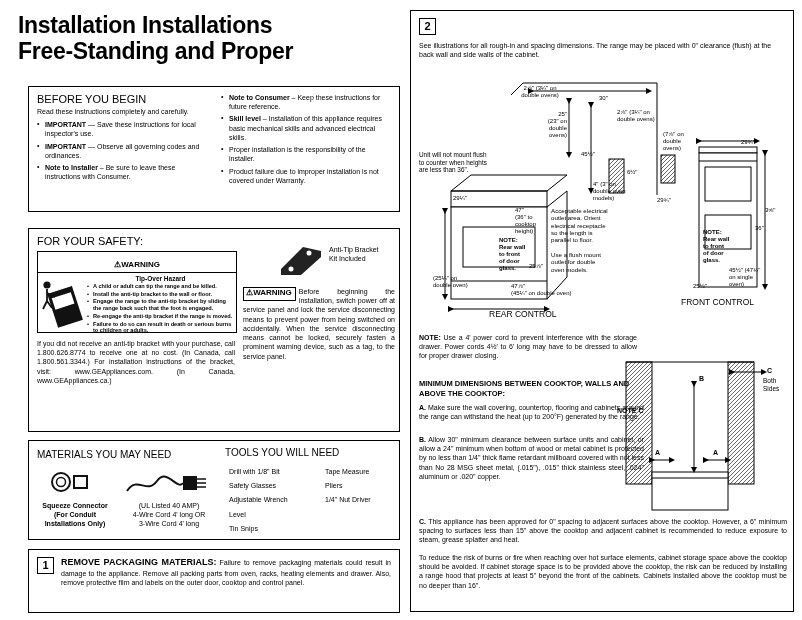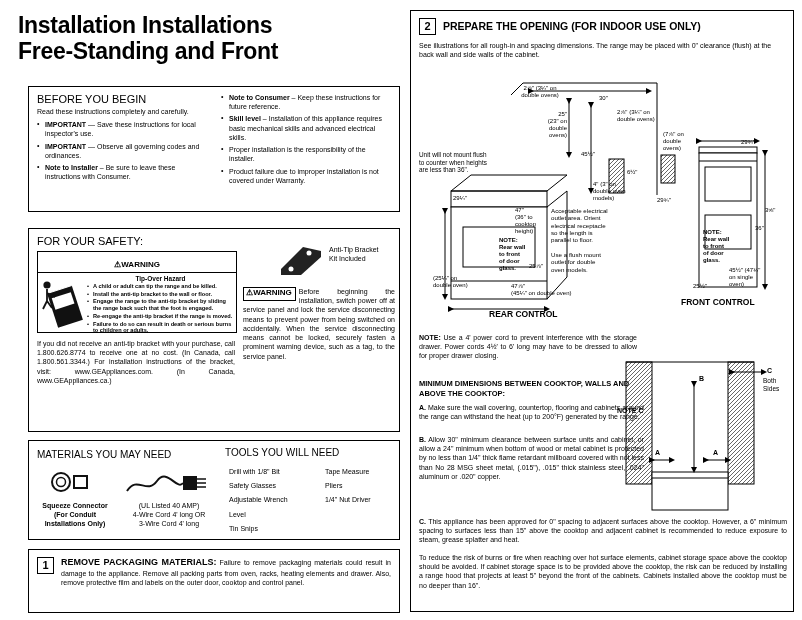--- a/index.html
+++ b/index.html
@@ -13,31 +13,31 @@
   .title-line { font-size:23px; font-weight:bold; line-height:26px; letter-spacing:-0.3px; }
   .hbox { font-size:11px; font-weight:normal; }
   .small { font-size:7px; line-height:1.32; }
   .dim { position:absolute; font-size:6px; line-height:1.18; white-space:pre-line; }
   .bul { position:relative; padding-left:8px; margin-bottom:3px; }
   .bul::before { content:"•"; position:absolute; left:0; top:-1px; }
   .wbul { position:relative; padding-left:6px; margin-bottom:1px; font-weight:bold; font-size:5.6px; line-height:1.2; }
   .wbul::before { content:"•"; position:absolute; left:0; top:0; }
   .warnbadge { display:inline-block; border:1.5px solid #000; font-weight:bold; padding:0 3px 1px 2px; background:#fff; }
   .numbox { position:absolute; border:1.5px solid #000; width:17px; height:17px; text-align:center; font-weight:bold; font-size:11px; line-height:15px; background:#fff; }
-  .caption { position:absolute; font-size:8.5px; font-weight:bold;text-align:center; }
+  .caption { position:absolute; font-size:8.5px; font-weight:normal;text-align:center; }
   .just { text-align:justify; }
 </style>
 </head>
 <body>
 
 <div id="page">
 
   <div class="abs" style="left:18px;top:12px;width:380px;">
     <div class="title-line">Installation Installations</div>
-    <div class="title-line">Free-Standing and Front</div>
+    <div class="title-line">Free-Standing and Proper</div>
   </div>
 
   <div class="box" style="left:28px;top:86px;width:372px;height:126px;padding:6px 8px;">
     <div class="abs" style="left:8px;top:6px;width:172px;">
       <div class="hbox">BEFORE YOU BEGIN</div>
       <div class="small" style="margin:2px 0 4px 0;">Read these instructions completely and carefully.</div>
       <div class="bul small"><span class="b">IMPORTANT</span><span> — Save these instructions for local inspector's use.</span></div>
       <div class="bul small"><span class="b">IMPORTANT</span><span> — Observe all governing codes and ordinances.</span></div>
       <div class="bul small"><span class="b">Note to Installer</span><span> – Be sure to leave these instructions with Consumer.</span></div>
     </div>
@@ -131,21 +131,20 @@
 
   <div class="box" style="left:28px;top:549px;width:372px;height:64px;">
     <div class="numbox" style="left:8px;top:7px;">1</div>
     <div class="abs small just" style="left:32px;top:7px;width:330px;">
       <span class="b" style="font-size:9px;margin-top:44px;">REMOVE PACKAGING MATERIALS:</span><span> Failure to remove packaging materials could result in damage to the appliance. Remove all packing parts from oven, racks, heating elements and drawer. Also, remove protective film and labels on the outer door, cooktop and control panel.</span>
     </div>
   </div>
 
   <div class="box" style="left:410px;top:10px;width:384px;height:602px;">
     <div class="numbox" style="left:8px;top:7px;">2</div>
-    <div class="abs b" style="left:32px;top:9px;font-size:10.5px;">PREPARE THE OPENING (FOR INDOOR USE ONLY)</div>
     <div class="abs small" style="left:8px;top:30px;width:368px;">See illustrations for all rough-in and spacing dimensions. The range may be placed with 0" clearance (flush) at the back wall and side walls of the cabinet.</div>
 
     <svg class="abs" style="left:0;top:52px;" width="384" height="256" viewBox="0 0 384 256">
       <defs>
         <pattern id="hp" width="4" height="4" patternUnits="userSpaceOnUse">
           <path d="M0,4 L4,0" stroke="#000" stroke-width="0.6"></path>
         </pattern>
         <marker id="ah" markerWidth="6" markerHeight="6" refX="3" refY="3" orient="auto">
           <path d="M0,0 L6,3 L0,6 Z" fill="#000"></path>
         </marker>

